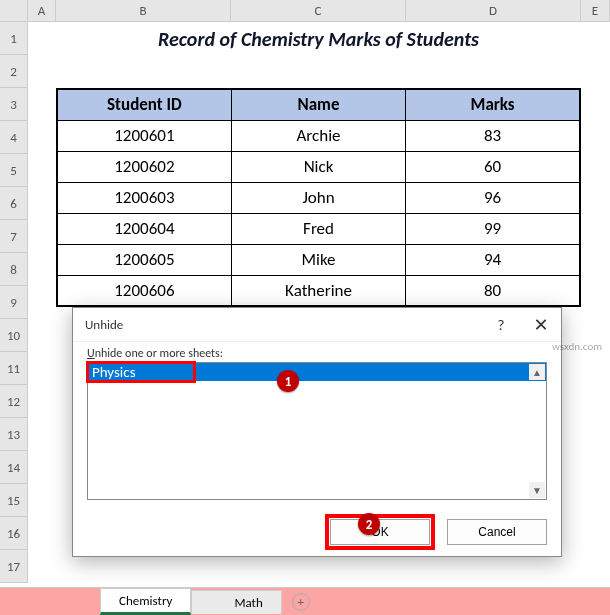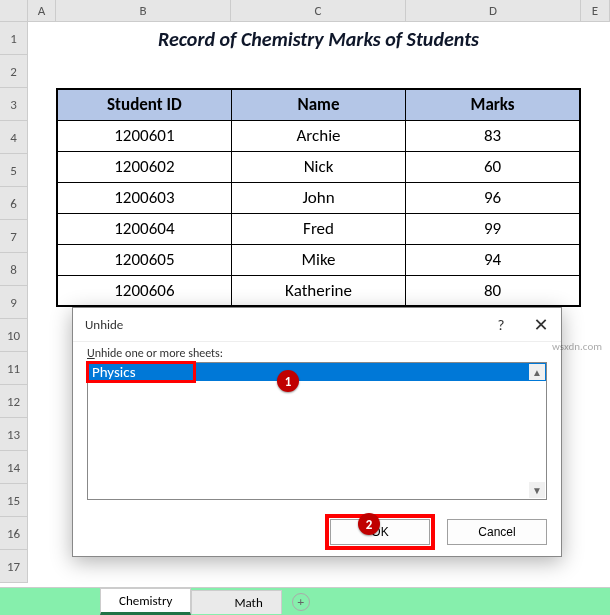--- a/index.html
+++ b/index.html
@@ -90,21 +90,21 @@
       background: #b4c6e7;
       font-weight: bold;
     }
     .data-table .col-b { width: 175px; }
     .data-table .col-c { width: 175px; }
     .data-table .col-d { width: 175px; }
     .sheet-tabs {
       position: absolute;
       bottom: 0; left: 0; right: 0;
       height: 28px;
-      background: #86efac;
+      background: #fca5a5;
       border-top: 1px solid #ccc;
       display: flex;
       align-items: center;
       padding-left: 100px;
       margin-top: 23px;
     }
     .tab {
       padding: 4px 18px;
       font-size: 13px;
       border: 1px solid #ccc;

